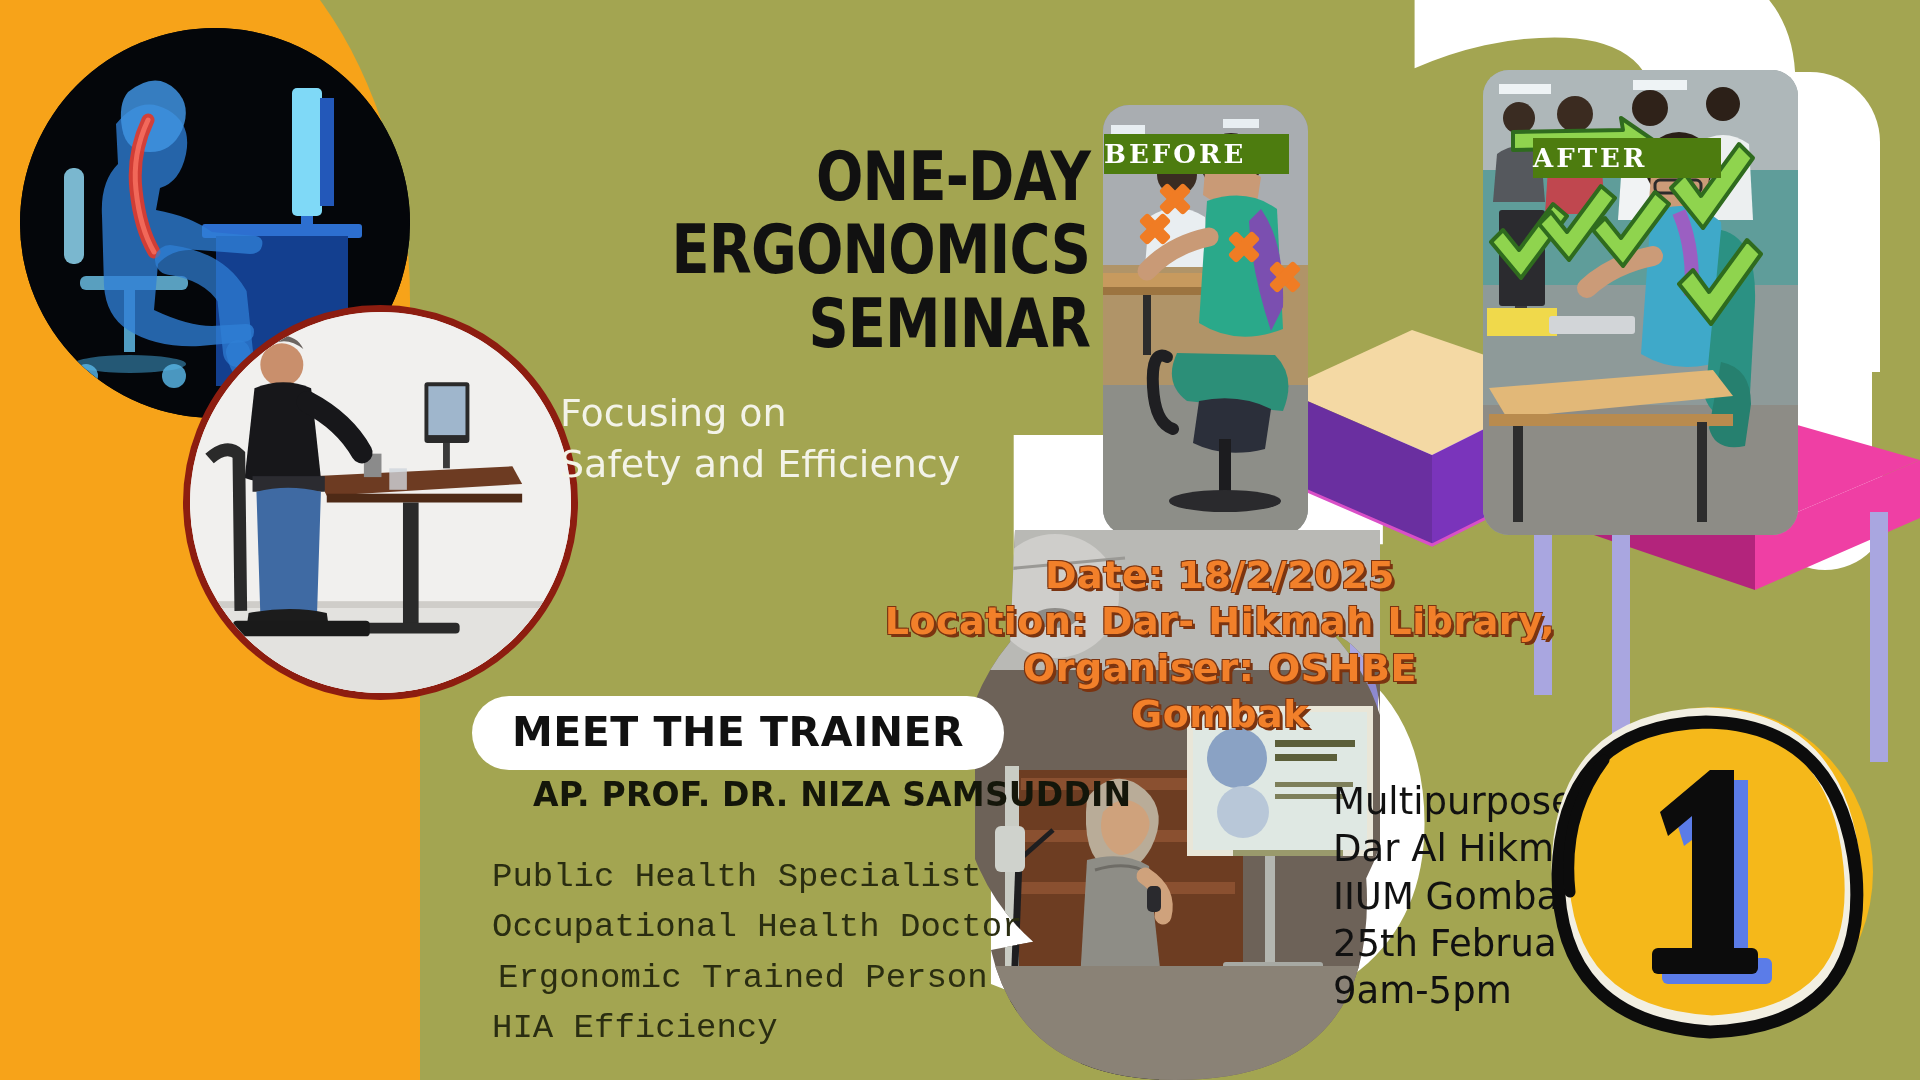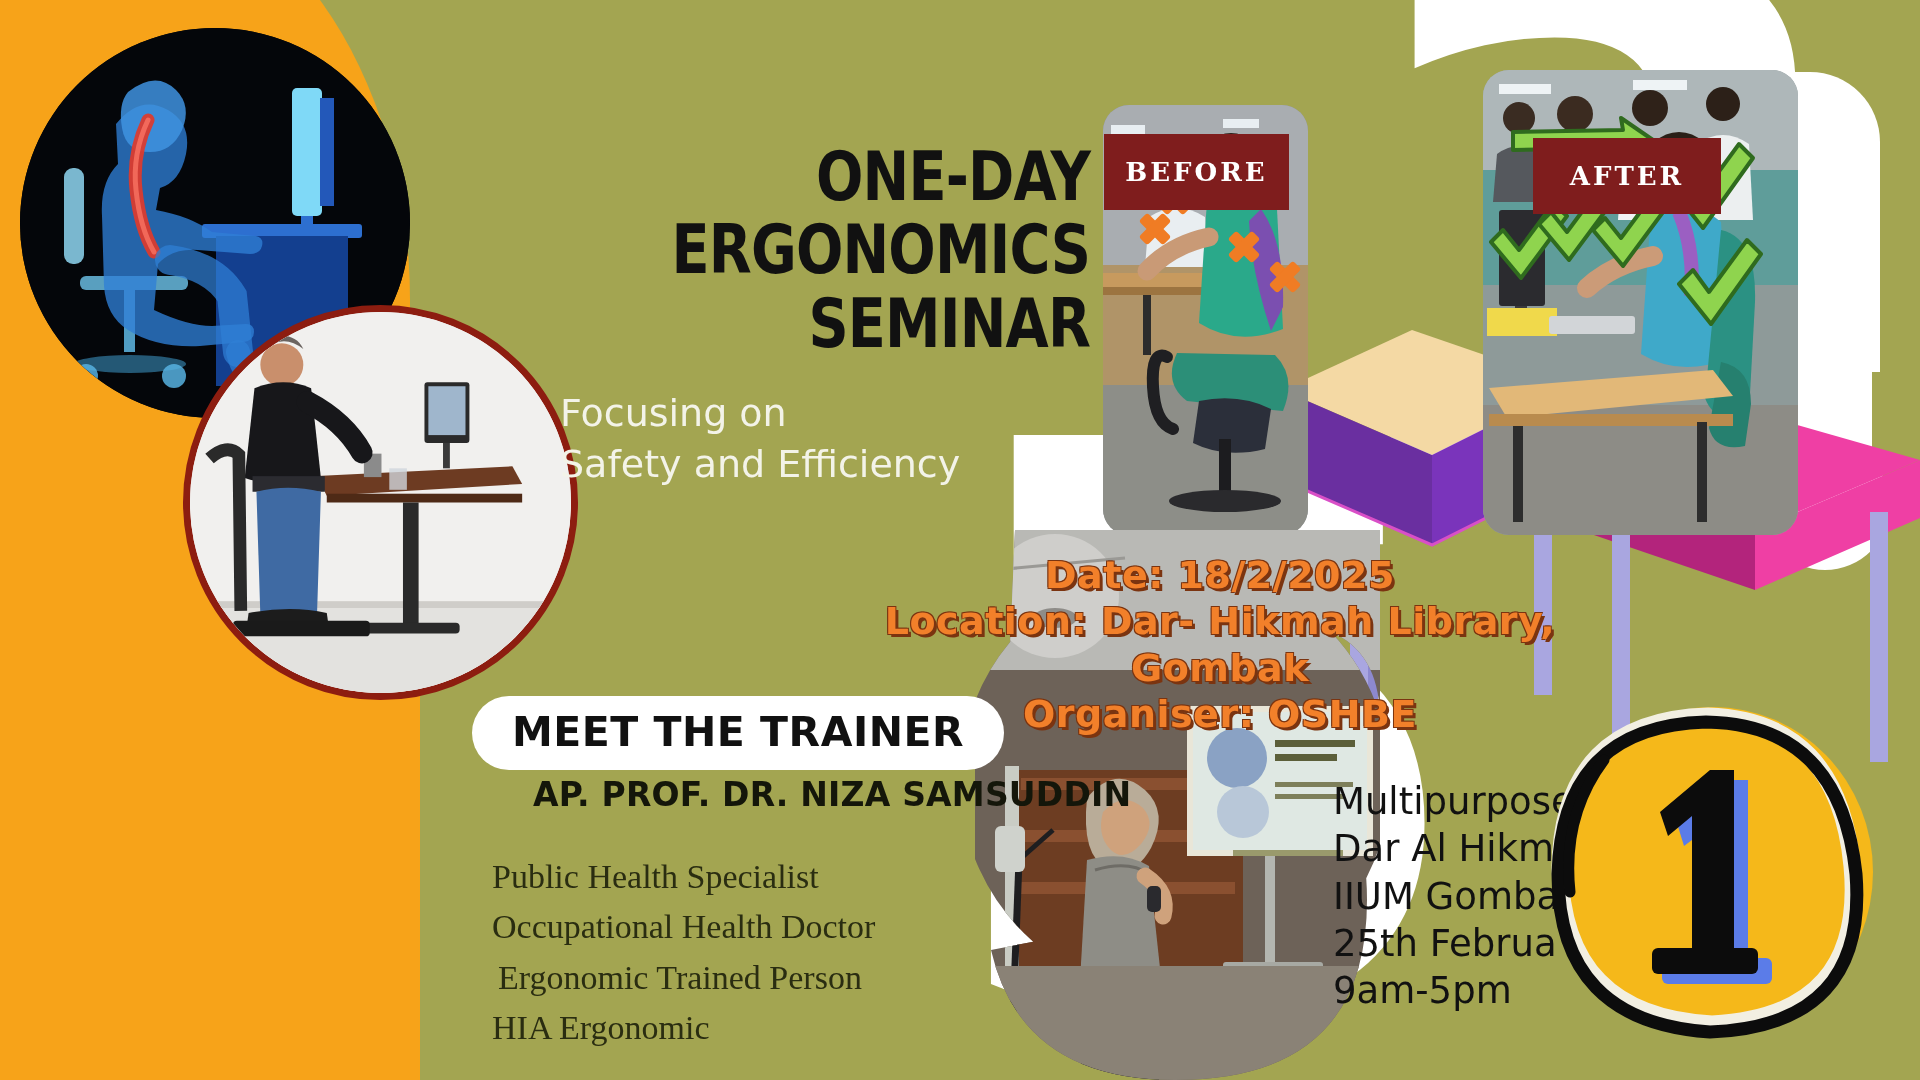--- a/index.html
+++ b/index.html
@@ -82,24 +82,24 @@
     color:#f3f3e8;
   }
 
   
   .ba-card{ position:absolute; border-radius:26px; overflow:hidden; }
   .ba-before{ left:1103px; top:105px; width:205px; height:430px; }
   .ba-after { left:1483px; top:70px; width:315px; height:465px; }
   .ba-card svg{ width:100%; height:100%; display:block; }
 
   .ba-tag{
-    position:absolute; background:#7f1d1d;
+    position:absolute; background:#4d7c0f;
     color:#fff; font-family:"DejaVu Serif", serif; font-weight:700;
-    letter-spacing:3px; text-align:center;
-    padding:23px 0;
+    letter-spacing:3px; text-align:left;
+    padding:5px 0;
   }
   .tag-before{ left:1104px; top:134px; width:185px; font-size:26px; }
   .tag-after { left:1533px; top:138px; width:188px; font-size:26px; }
 
   
   .datewrap{
     position:absolute; left:880px; top:552px; width:680px;
     text-align:center;
     font-family:"DejaVu Sans", sans-serif;
     font-weight:700;
@@ -126,21 +126,21 @@
   }
   .trainer-name{
     position:absolute; left:490px; top:775px;
     font-family:"DejaVu Sans", sans-serif;
     font-weight:700; font-size:33px; letter-spacing:.2px;
     color:#14160a;
     margin-left:43px;
   }
   .creds{
     position:absolute; left:492px; top:852px;
-    font-family:Liberation Serif, serif;
+    font-family:Liberation Mono, monospace;
     font-size:34px; line-height:1.48; color:#2a2d11;
   }
   .creds div:nth-child(3){ padding-left:6px; }
 
   
   .venue{
     position:absolute; left:1333px; top:778px; width:260px;
     font-family:"DejaVu Sans", sans-serif;
     font-size:37px; line-height:1.28; color:#111;
     white-space:nowrap; overflow:hidden;
@@ -458,31 +458,31 @@
         <rect x="20" y="296" width="30" height="46" rx="6" fill="#cfd2cc"></rect>
 
         <rect y="436" width="405" height="114" fill="#8a8276"></rect>
       </g>
     </svg>
   </div>
 
   <div class="datewrap">
     <div>Date: 18/2/2025</div>
     <div>Location: Dar- Hikmah Library,</div>
+    <div>Organiser: OSHBE</div>
     <div>Gombak</div>
-    <div>Organiser: OSHBE</div>
   </div>
 
   <div class="pill">MEET THE TRAINER</div>
   <div class="trainer-name">AP. PROF. DR. NIZA SAMSUDDIN</div>
   <div class="creds">
     <div>Public Health Specialist</div>
     <div>Occupational Health Doctor</div>
     <div>Ergonomic Trained Person</div>
-    <div>HIA Ergonomic</div>
+    <div>HIA Efficiency</div>
   </div>
 
   <div class="venue">
     <div>Multipurpose</div>
     <div>Dar Al Hikm</div>
     <div>IIUM Gomba</div>
     <div>25th Februa</div>
     <div>9am-5pm</div>
   </div>
 

